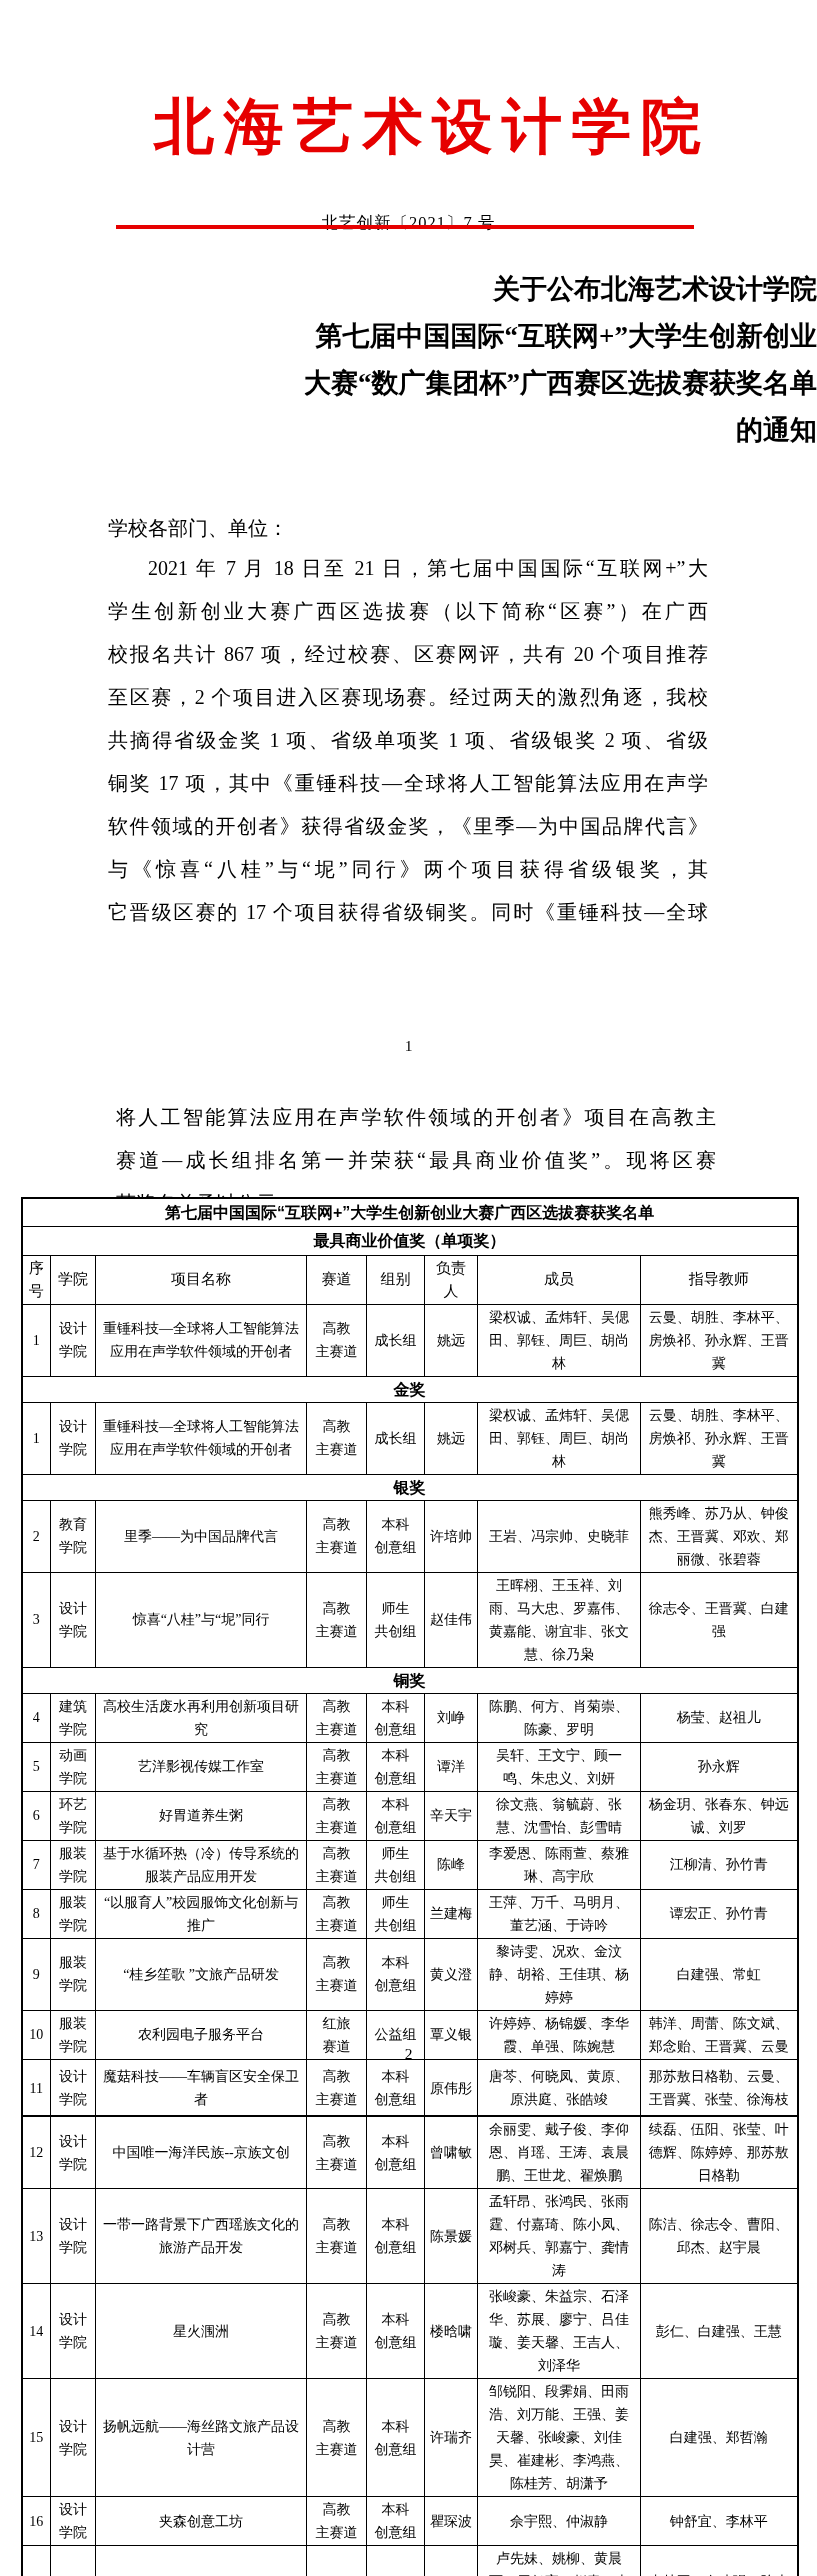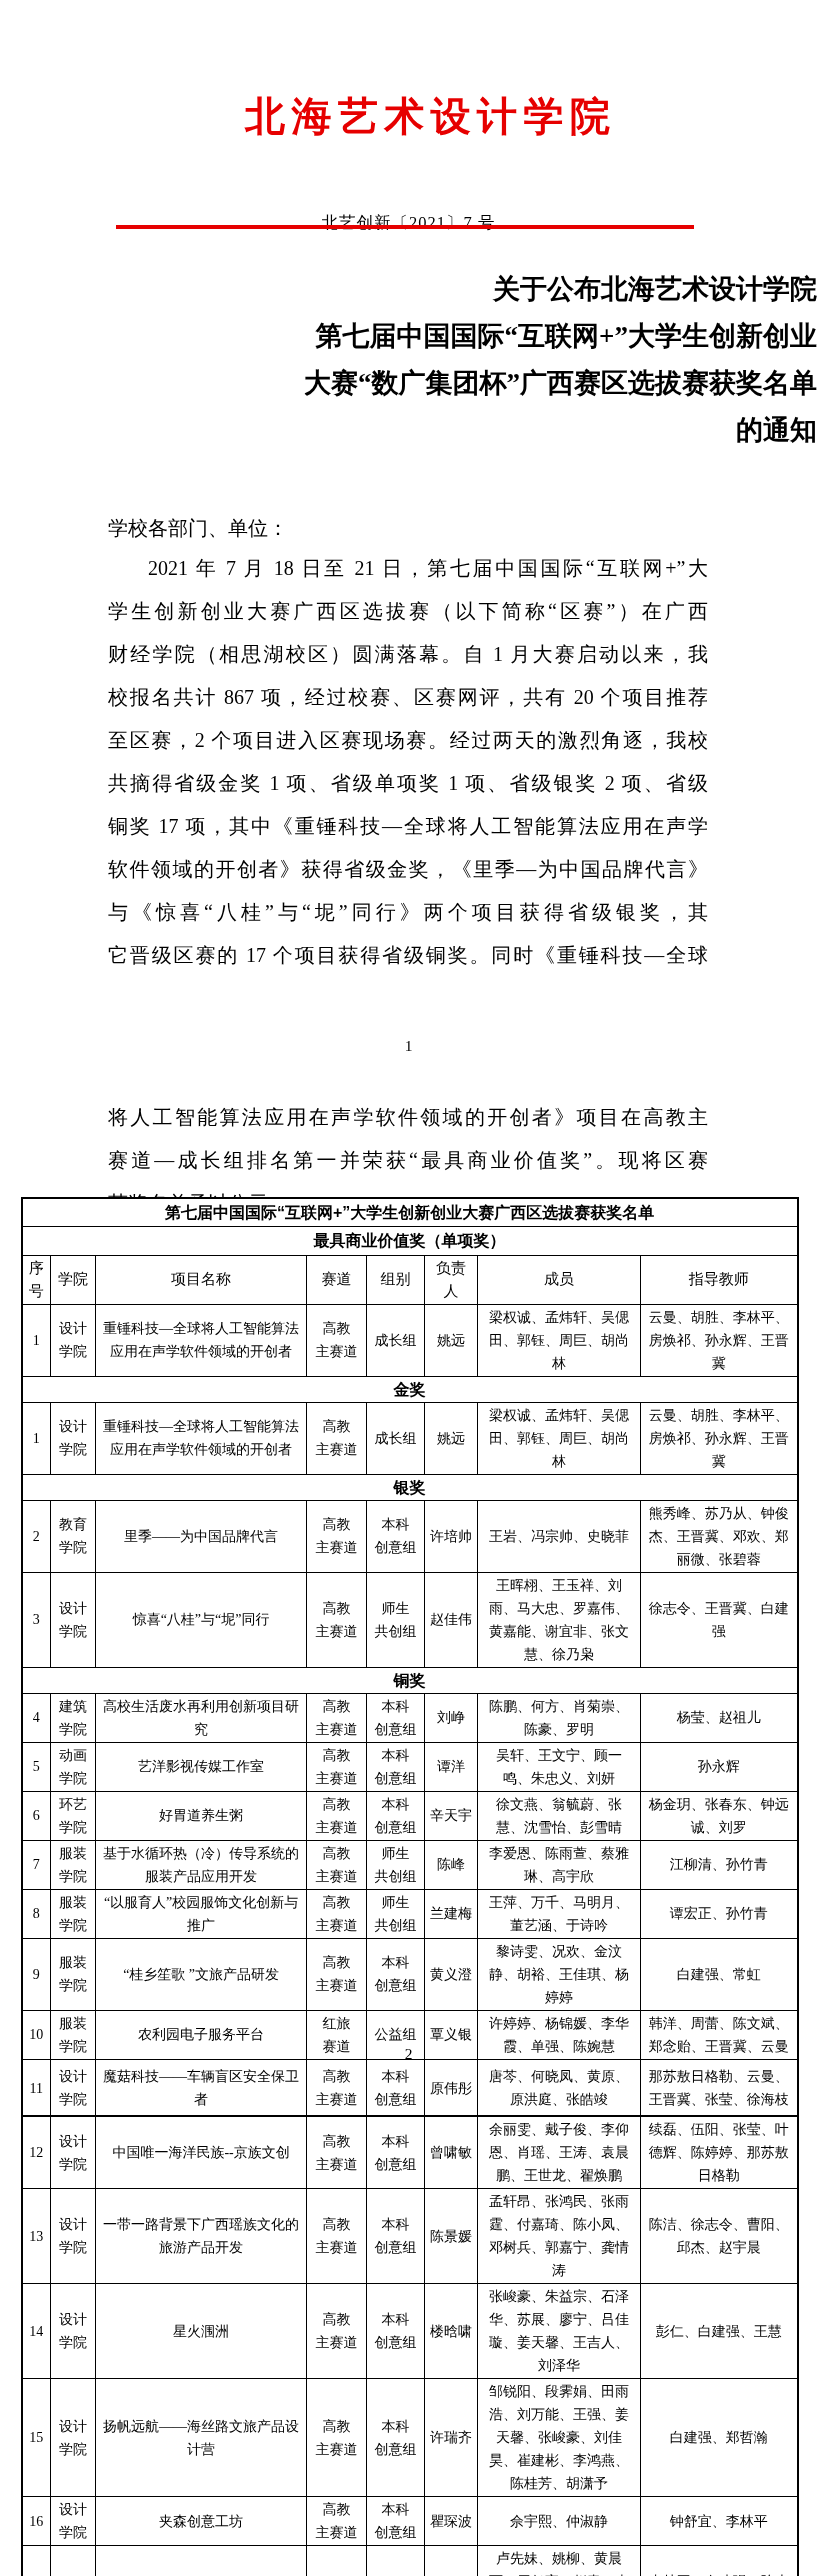--- a/index.html
+++ b/index.html
@@ -16,21 +16,21 @@
     font-family:var(--serif);
     color:#000;
     margin:0 auto;
     overflow:hidden;
   }
   .school-name{
     position:absolute;top:96px;left:0;width:100%;
     text-align:center;
     font-family:var(--serif);
     font-weight:700;
-    font-size:40px;line-height:1.05;
+    font-size:60px;line-height:1.05;
     letter-spacing:0.16em;text-indent:0.16em;
     color:var(--red);
     padding-left:38px;
   }
   .doc-num{
     position:absolute;top:187px;left:0;width:100%;
     text-align:center;
     font-size:16.5px;line-height:23px;
     letter-spacing:1px;
     margin-top:24px;
@@ -49,21 +49,21 @@
   }
   .salutation{
     position:absolute;top:516px;left:108px;
     font-size:20px;line-height:24px;
   }
   .para{
     position:absolute;left:108px;width:600px;
     font-size:20px;
   }
   .para1{top:547px;}
-  .para2{top:1096px;}
+  .para2{top:1096px;margin-left:8px;}
   .bodyline{
     height:43px;line-height:43px;
     white-space:nowrap;
   }
   .jline{text-align:justify;text-align-last:justify;white-space:normal;overflow:hidden;}
   .first-line{text-indent:2em;}
   .page-num{
     position:absolute;left:0;width:100%;
     text-align:center;
     font-size:15.5px;line-height:17.5px;
@@ -119,21 +119,20 @@
     <div>第七届中国国际“互联网+”大学生创新创业</div>
     <div>大赛“数广集团杯”广西赛区选拔赛获奖名单</div>
     <div>的通知</div>
   </div>
 
   <div class="salutation">学校各部门、单位：</div>
 
   <div class="para para1">
     <div class="bodyline jline first-line">2021 年 7 月 18 日至 21 日，第七届中国国际“互联网+”大</div>
     <div class="bodyline jline">学生创新创业大赛广西区选拔赛（以下简称“区赛”）在广西</div>
-    <div class="bodyline jline">财经学院（相思湖校区）圆满落幕。自 1 月大赛启动以来，我</div>
     <div class="bodyline jline">校报名共计 867 项，经过校赛、区赛网评，共有 20 个项目推荐</div>
     <div class="bodyline jline">至区赛，2 个项目进入区赛现场赛。经过两天的激烈角逐，我校</div>
     <div class="bodyline jline">共摘得省级金奖 1 项、省级单项奖 1 项、省级银奖 2 项、省级</div>
     <div class="bodyline jline">铜奖 17 项，其中《重锤科技—全球将人工智能算法应用在声学</div>
     <div class="bodyline jline">软件领域的开创者》获得省级金奖，《里季—为中国品牌代言》</div>
     <div class="bodyline jline">与《惊喜“八桂”与“坭”同行》两个项目获得省级银奖，其</div>
     <div class="bodyline jline">它晋级区赛的 17 个项目获得省级铜奖。同时《重锤科技—全球</div>
   </div>
 
   <div class="page-num pn1">1</div>

